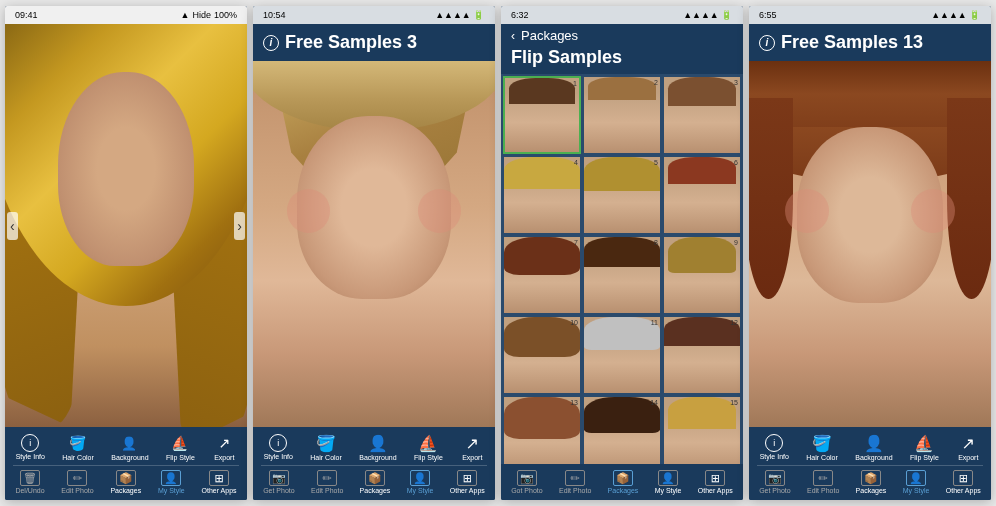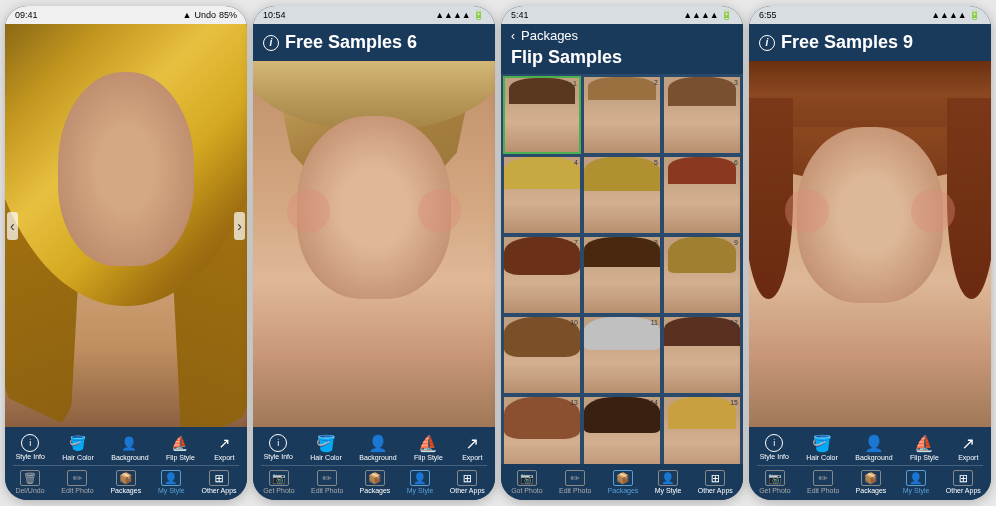--- a/index.html
+++ b/index.html
@@ -13,21 +13,21 @@
       font-family: -apple-system, 'Helvetica Neue', Arial, sans-serif;
       overflow: hidden;
     }
     .screenshots-container {
       display: flex;
       gap: 6px;
       height: 500px;
       align-items: center;
     }
     .phone-screen {
-      border-radius: 22px;
+      border-radius: 2px;
       overflow: hidden;
       position: relative;
       box-shadow: 0 2px 12px rgba(0,0,0,0.25);
     }
     
     .screen1 {
       width: 242px;
       height: 494px;
       background: #1a3a5c;
     }
@@ -346,22 +346,22 @@
 
 <div class="screenshots-container">
 
   <div class="phone-screen screen1">
     <div class="screen-inner">
 
       <div class="status-bar">
         <span>09:41</span>
         <div class="status-icons">
           <span>▲</span>
-          <span>Undo</span>
-          <span>85%</span>
+          <span>Hide</span>
+          <span>100%</span>
         </div>
       </div>
 
 
       <div class="s1-face screen-content" style="height:360px; position:relative; overflow:hidden;">
 
         <div class="s1-hair-side-left"></div>
         <div class="s1-hair-side-right"></div>
         <div class="s1-hair"></div>
 
@@ -427,21 +427,21 @@
       <div class="status-bar dark">
         <span>10:54</span>
         <div class="status-icons">
           <span>▲▲▲▲</span>
           <span>🔋</span>
         </div>
       </div>
 
       <div class="header-bar" style="padding: 8px 10px;">
         <div class="info-icon">i</div>
-        <span class="header-title-large">Free Samples 6</span>
+        <span class="header-title-large">Free Samples 3</span>
       </div>
 
       <div class="s2-face screen-content" style="flex:1; position:relative; overflow:hidden;">
         <div class="s2-hair-side"></div>
         <div class="s2-hair"></div>
 
         <div style="position:absolute; top:15%; left:18%; width:64%; height:50%; background:radial-gradient(ellipse, #E0B898 30%, #C89878 70%, #A87858 100%); border-radius:46% 46% 42% 42%;"></div>
 
         <div style="position:absolute; top:35%; left:14%; width:18%; height:12%; background:rgba(220,140,120,0.4); border-radius:50%;"></div>
         <div style="position:absolute; top:35%; right:14%; width:18%; height:12%; background:rgba(220,140,120,0.4); border-radius:50%;"></div>
@@ -494,21 +494,21 @@
           </div>
         </div>
       </div>
     </div>
   </div>
 
   <div class="phone-screen screen3">
     <div class="screen-inner">
 
       <div class="status-bar dark">
-        <span>5:41</span>
+        <span>6:32</span>
         <div class="status-icons">
           <span>▲▲▲▲</span>
           <span>🔋</span>
         </div>
       </div>
 
       <div class="header-bar" style="padding: 4px 10px;">
         <span class="back-arrow">‹</span>
         <span class="header-title">Packages</span>
       </div>
@@ -650,21 +650,21 @@
       <div class="status-bar dark">
         <span>6:55</span>
         <div class="status-icons">
           <span>▲▲▲▲</span>
           <span>🔋</span>
         </div>
       </div>
 
       <div class="header-bar" style="padding: 8px 10px;">
         <div class="info-icon">i</div>
-        <span class="header-title-large">Free Samples 9</span>
+        <span class="header-title-large">Free Samples 13</span>
       </div>
 
       <div class="s4-face screen-content" style="flex:1; position:relative; overflow:hidden;">
         <div class="s4-hair"></div>
         <div class="s4-hair-fringe"></div>
         <div class="s4-hair-side-left"></div>
         <div class="s4-hair-side-right"></div>
 
         <div style="position:absolute; top:18%; left:20%; width:60%; height:48%; background:radial-gradient(ellipse, #DDB898 30%, #C89878 70%, #A87858 100%); border-radius:46% 46% 42% 42%;"></div>
 

